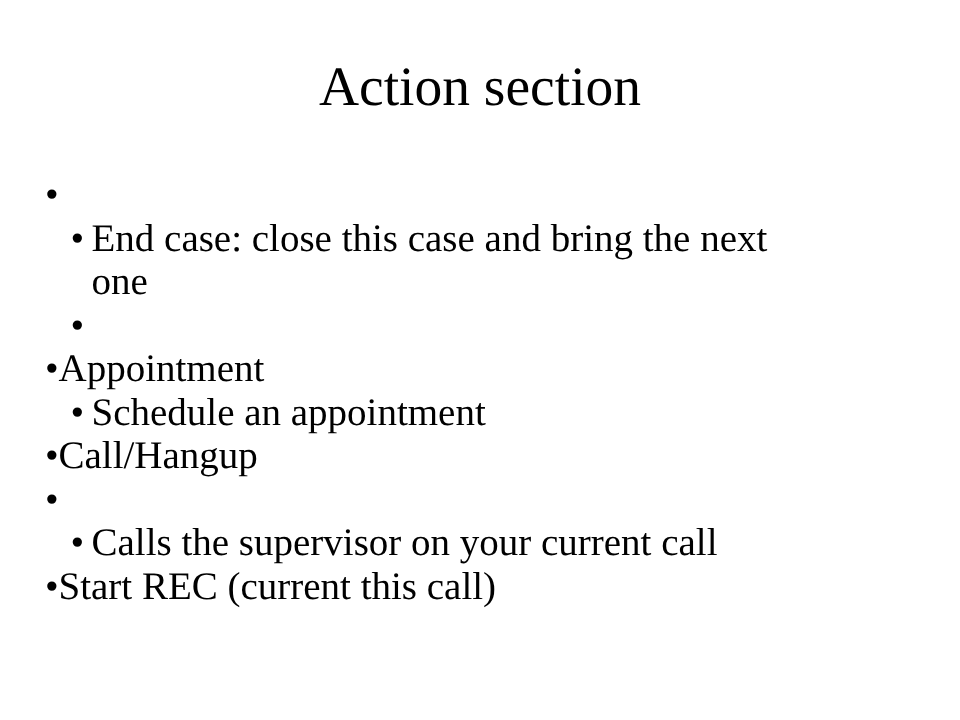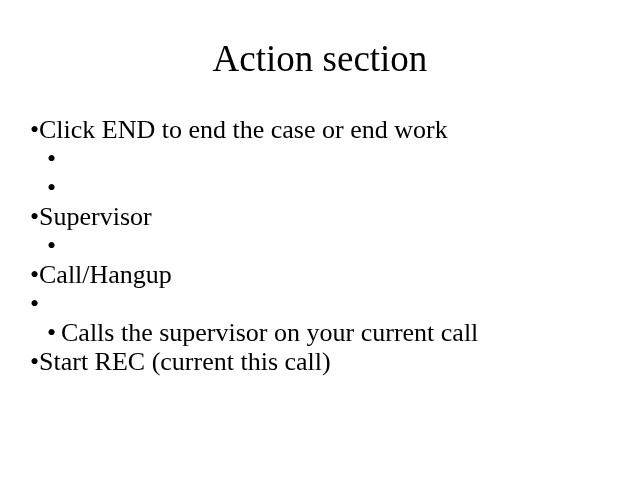--- a/index.html
+++ b/index.html
@@ -46,34 +46,36 @@
   }
 </style>
 </head>
 <body>
 
 <div class="slide">
   <h1 class="title">Action section</h1>
   <div class="bullet-list">
       <div class="bullet-item l1">
         <span class="bullet-glyph">•</span>
-        <span class="bullet-text">Click END to end the case or end work</span>
       </div>
       <div class="bullet-item l2">
         <span class="bullet-glyph">•</span>
+        <span class="bullet-text">End case: close this case and bring the next
+one</span>
       </div>
       <div class="bullet-item l2">
         <span class="bullet-glyph">•</span>
       </div>
       <div class="bullet-item l1">
         <span class="bullet-glyph">•</span>
-        <span class="bullet-text">Supervisor</span>
+        <span class="bullet-text">Appointment</span>
       </div>
       <div class="bullet-item l2">
         <span class="bullet-glyph">•</span>
+        <span class="bullet-text">Schedule an appointment</span>
       </div>
       <div class="bullet-item l1">
         <span class="bullet-glyph">•</span>
         <span class="bullet-text">Call/Hangup</span>
       </div>
       <div class="bullet-item l1">
         <span class="bullet-glyph">•</span>
       </div>
       <div class="bullet-item l2">
         <span class="bullet-glyph">•</span>

